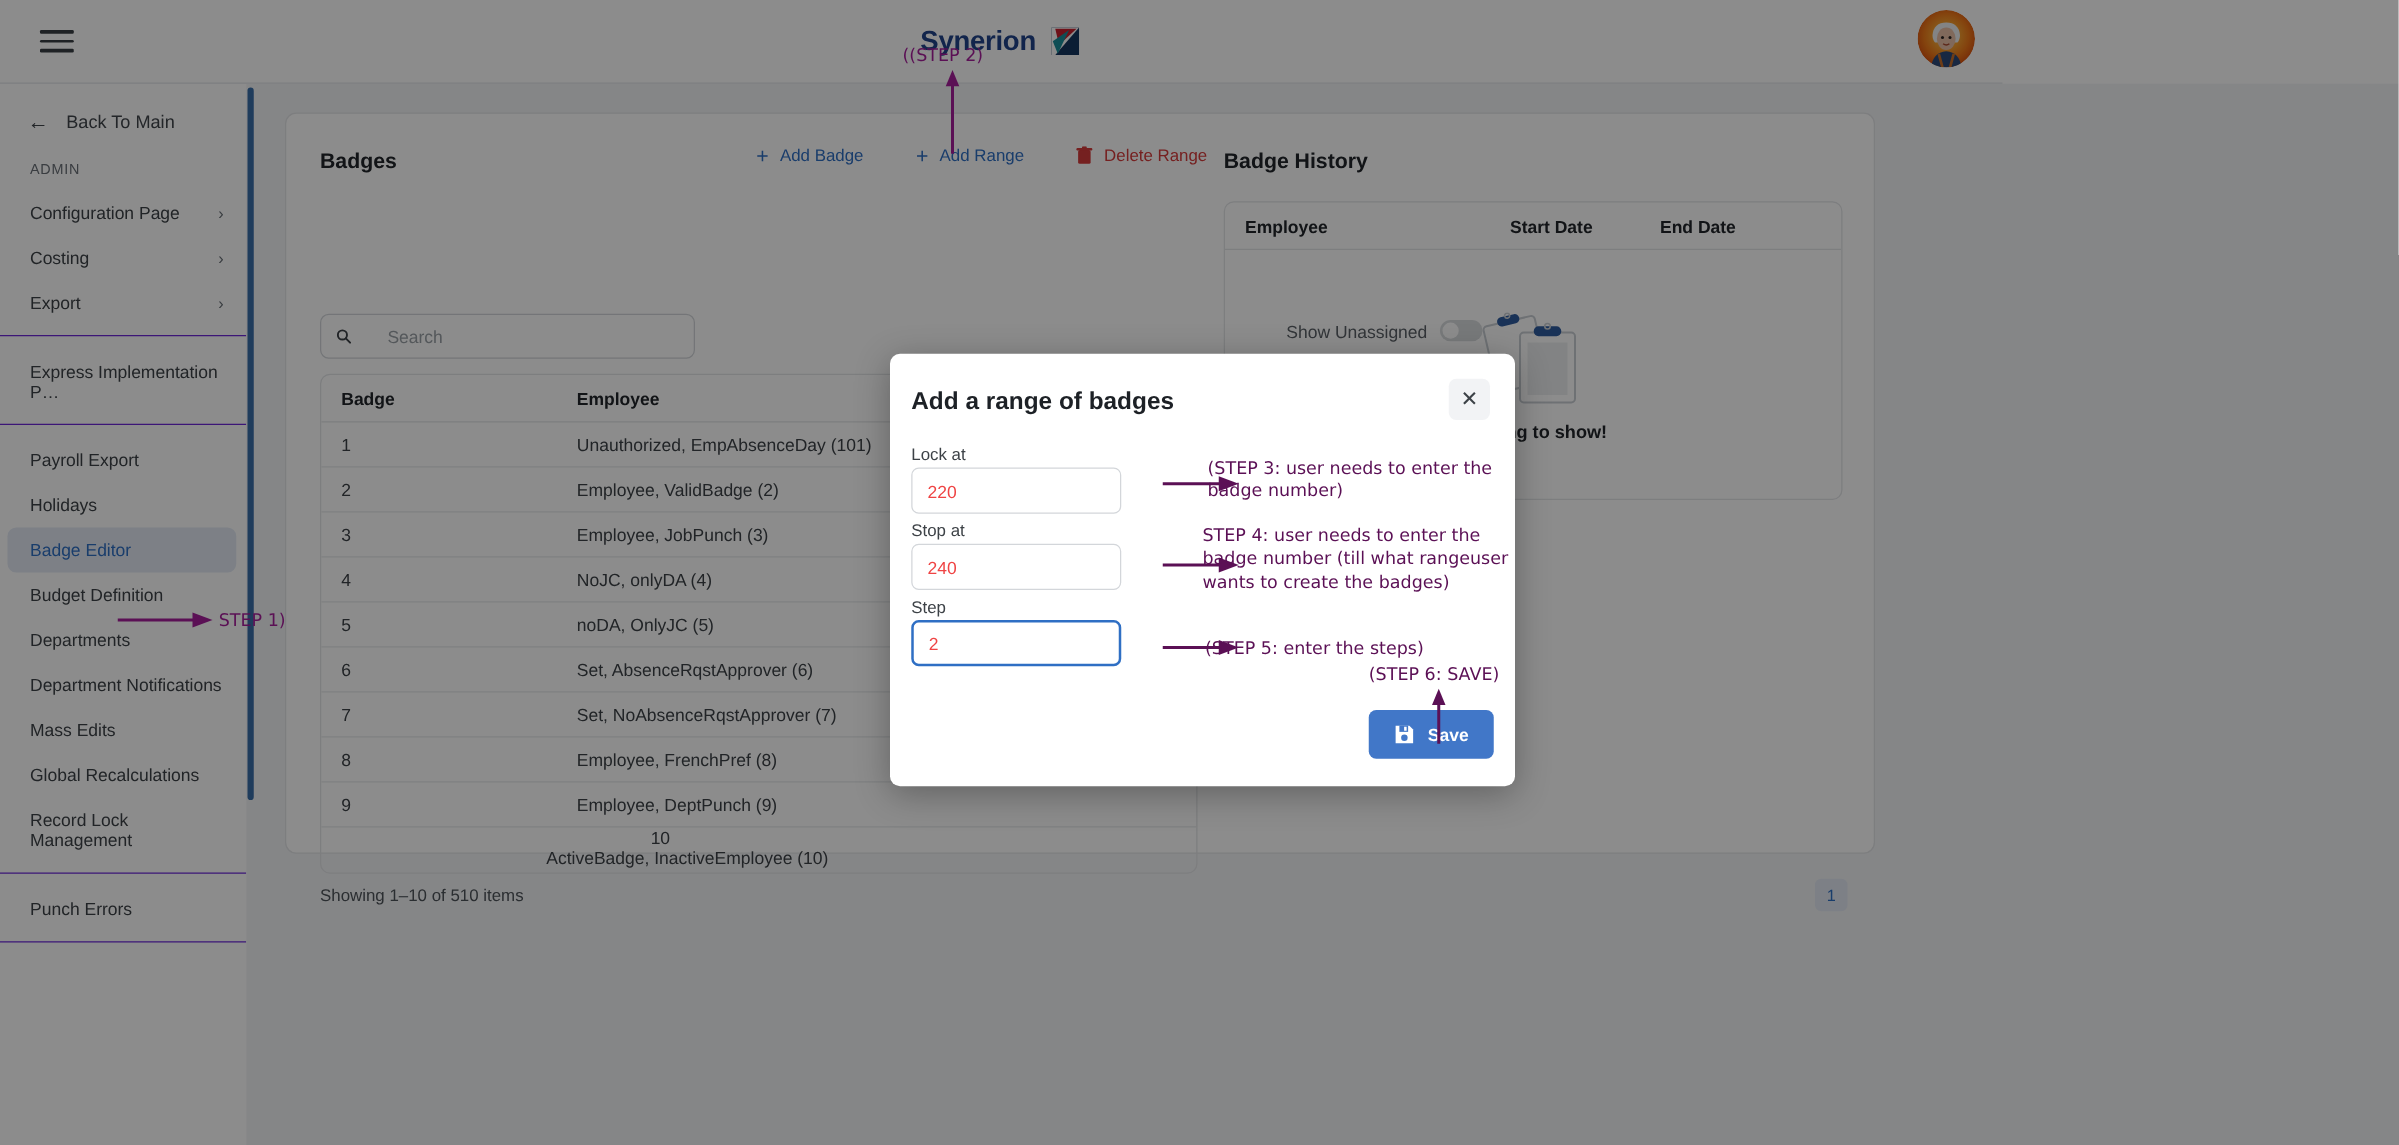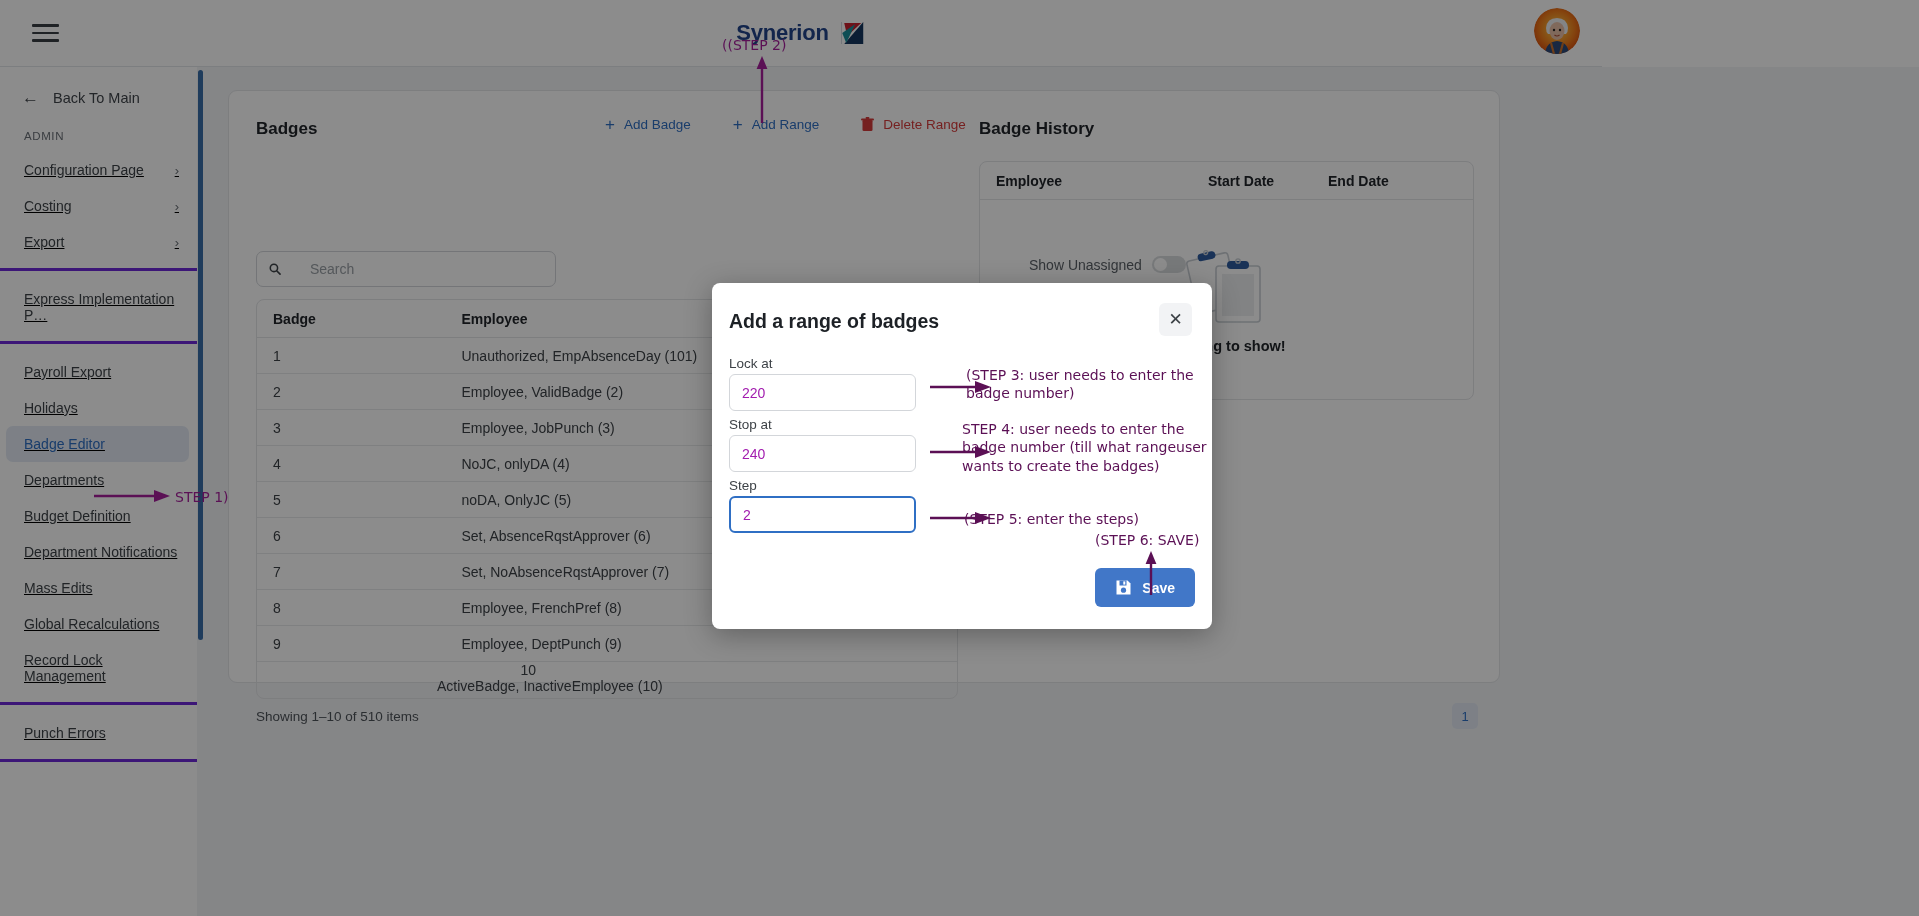--- a/index.html
+++ b/index.html
@@ -32,21 +32,21 @@
 
   
   .sidebar {
     position:absolute; top:67px; left:0; width:197px; height:849px;
     background:#ffffff; overflow:hidden; z-index:9;
   }
   .side-back { display:flex; align-items:center; gap:14px; padding:22px 0 18px 22px;
     font-size:14.5px; color:#40454b; cursor:pointer; }
   .side-back .arw { font-size:17px; line-height:1; color:#40454b; }
   .side-section-label { padding:6px 0 10px 24px; font-size:11.5px; color:#6a7077; letter-spacing:.6px; }
-  .side-group { border-bottom:3px solid #6d28d9; padding-bottom:8px;text-decoration:underline; }
+  .side-group { border-bottom:1px solid #6d28d9; padding-bottom:8px; }
   .side-item {
     position:relative; display:flex; align-items:center; justify-content:space-between;
     padding:10px 18px 10px 24px; font-size:14px; color:#3d4247; cursor:pointer;
   }
   .side-item .chev { font-size:13px; color:#6a7077; }
   .side-item.active { background:#e3eaf5; color:#2f6fc4; border-radius:7px; margin:0 8px 0 6px; padding-left:18px; }
   .side-spacer { height:10px; }
   .scrollthumb { position:absolute; left:198px; top:70px; width:5px; height:570px;
     background:#3a6ea8; border-radius:3px; z-index:12; }
 
@@ -117,22 +117,22 @@
   .modal {
     position:absolute; z-index:60; top:283px; left:712px; width:500px; height:346px;
     background:#ffffff; border-radius:8px; box-shadow:0 6px 28px rgba(0,0,0,.30);
   }
   .modal-title { position:absolute; top:27px; left:17px; font-size:19.5px; font-weight:bold; color:#1d2126; }
   .modal-close { position:absolute; top:20px; right:20px; width:33px; height:33px; border-radius:6px;
     background:#f2f3f5; border:none; cursor:pointer; font-size:17px; color:#3d4247;
     display:flex; align-items:center; justify-content:center; font-family:inherit; }
   .fieldset { position:absolute; top:73px; left:17px; width:200px; }
   .fld-label { font-size:13.5px; color:#3d4247; margin-bottom:3px; }
-  .fld-input { width:187px; height:37px; border:1px solid #d3d6da; border-radius:6px;
-    padding:0 12px; font-size:14px; color:#a21caf; outline:none; font-family:inherit; background:#fff; }
+  .fld-input { width:168px; height:37px; border:1px solid #d3d6da; border-radius:6px;
+    padding:0 12px; font-size:14px; color:#ef4444; outline:none; font-family:inherit; background:#fff; }
   .fld-input.focused { border:2px solid #2f6fc4; }
   .fld-gap { height:6px; }
   .save-btn { position:absolute; right:17px; bottom:22px; display:flex; align-items:center; gap:10px;
     background:#4177c8; color:#ffffff; border:none; border-radius:6px; padding:11px 20px;
     font-size:14px; font-weight:bold; cursor:pointer; font-family:inherit; }
 
   
   .anno { position:absolute; z-index:70; color:#5b1055; font-family:"DejaVu Sans", sans-serif;
     font-size:14px; line-height:1.32; white-space:pre-line; }
   .arrow-svg { position:absolute; z-index:70; }
@@ -212,24 +212,24 @@
       <div class="side-item">
         <span>Payroll Export</span>
         </div>
       <div class="side-item">
         <span>Holidays</span>
         </div>
       <div class="side-item active">
         <span>Badge Editor</span>
         </div>
       <div class="side-item">
+        <span>Budget Definition</span>
+        </div>
+      <div class="side-item">
         <span>Departments</span>
-        </div>
-      <div class="side-item">
-        <span>Budget Definition</span>
         </div>
       <div class="side-item">
         <span>Department Notifications</span>
         </div>
       <div class="side-item">
         <span>Mass Edits</span>
         </div>
       <div class="side-item">
         <span>Global Recalculations</span>
         </div>

